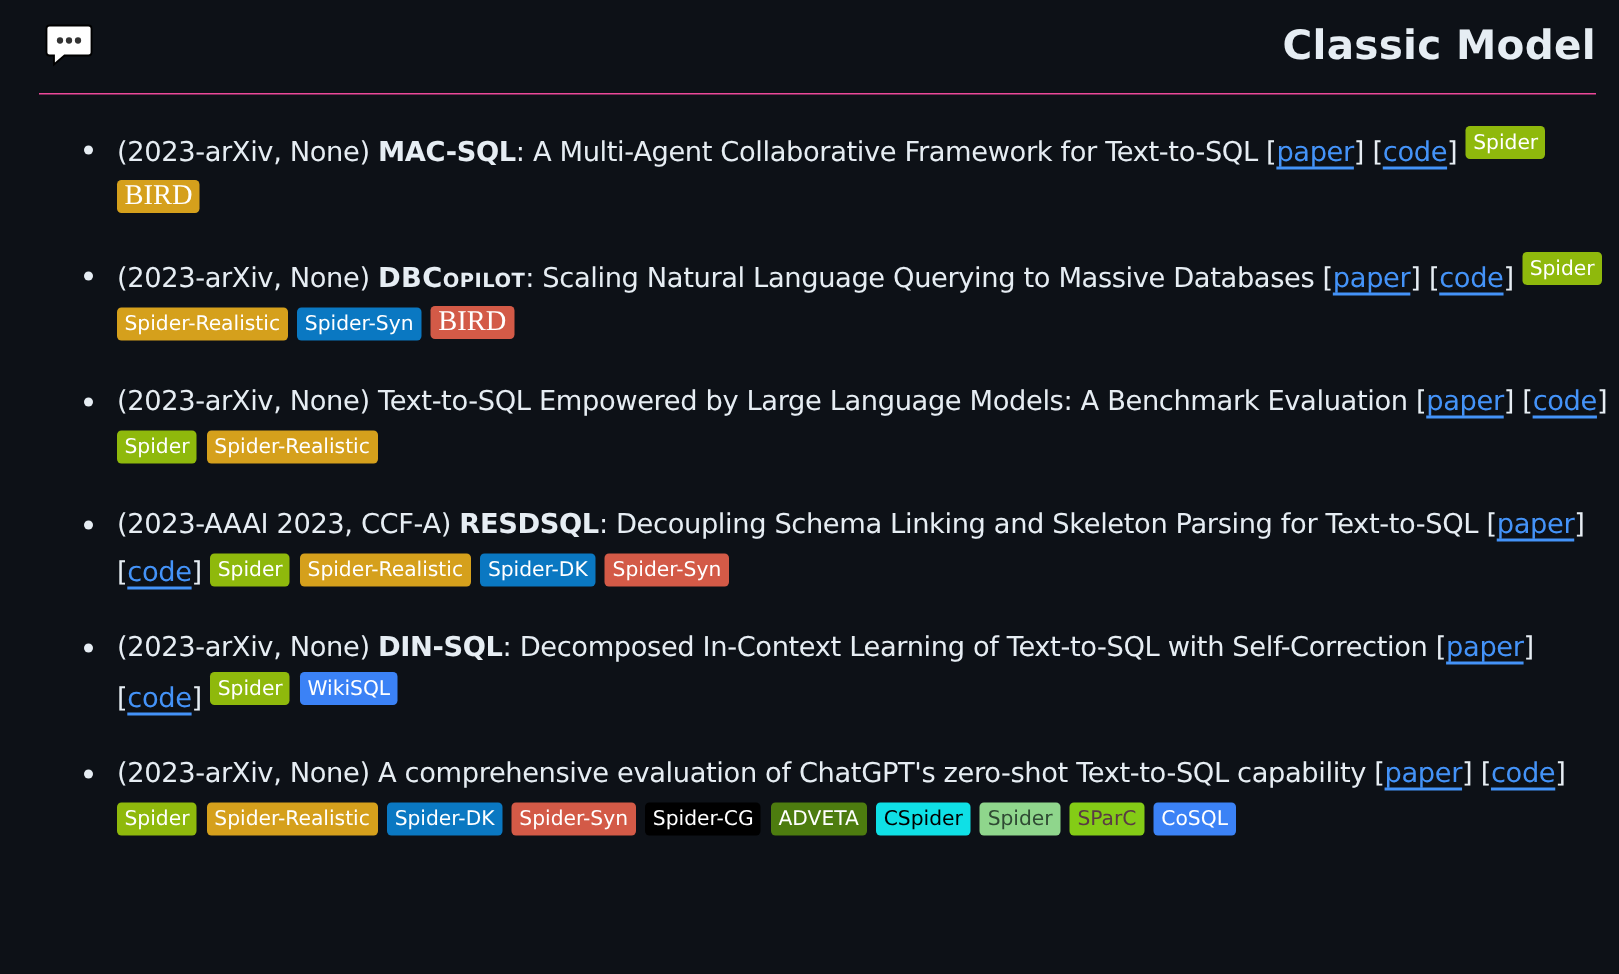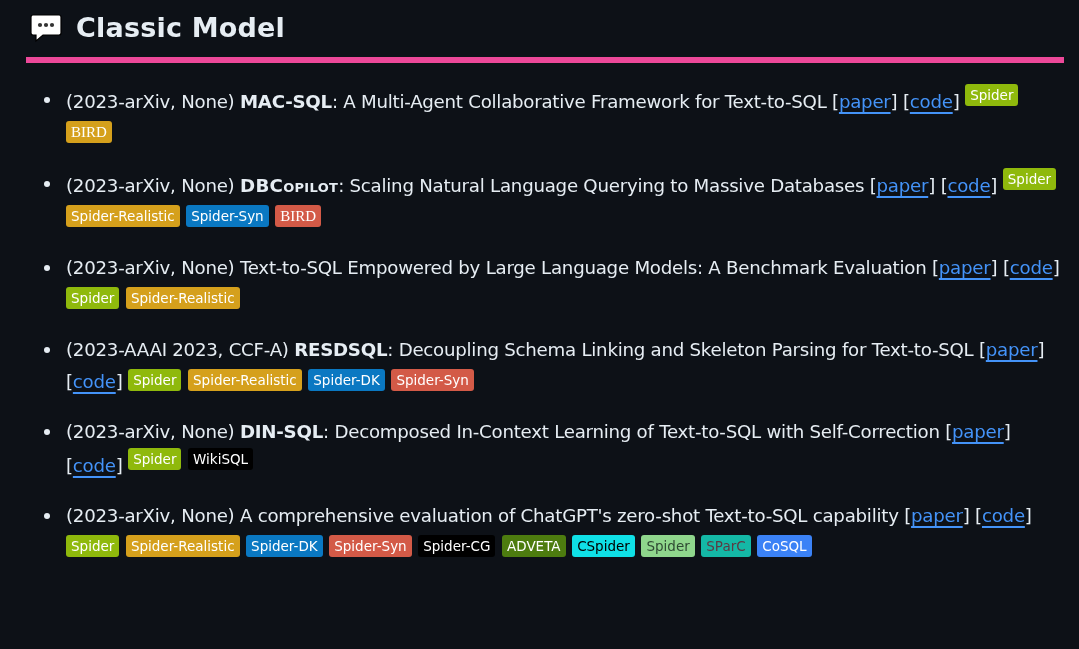--- a/index.html
+++ b/index.html
@@ -15,45 +15,46 @@
       color: #e6edf3;
     }
     .content {
       position: relative;
       padding: 0 15px 0 26px;
     }
     .heading {
       display: flex;
       align-items: center;
       height: 63px;
-      border-bottom: 6px solid #ec4899;
+      border-bottom: 1px solid #ec4899;
       margin-right: 0;
       width: 1038px;
       box-sizing: border-box;
+      justify-content: space-between;
     }
     .heading-icon {
       width: 32px;
       height: 30px;
       margin-left: 4px;
       margin-right: 14px;
       position: relative;
       top: -1px;
     }
     .heading-title {
       font-family: "DejaVu Sans", sans-serif;
       font-size: 27px;
       font-weight: 600;
       color: #e6edf3;
       letter-spacing: 0.2px;
       position: relative;
       top: -1px;
     }
     ul.papers {
       list-style: none;
-      margin: 0;
+      margin: 12px;
       padding: 0;
       margin-top: 21px;
     }
     li.paper {
       position: relative;
       padding-left: 40px;
       font-size: 18.2px;
       line-height: 32px;
       margin-bottom: 18px;
       width: 1000px;
@@ -93,21 +94,21 @@
       line-height: 22px;
       padding: 0 5px;
       border-radius: 3px;
       color: #ffffff;
       vertical-align: 3px;
       letter-spacing: 0;
       margin-right: 1px;
     }
     .badge.serif {
       font-family: "Liberation Serif", "DejaVu Serif", serif;
-      font-size: 15px;
+      font-size: 19px;
     }
     .badge.raised {
       vertical-align: 8px;
     }
   </style>
 </head>
 <body>
 
 <div class="content">
   <div class="heading">
@@ -151,31 +152,31 @@
       <span class="badge" style="background:#d5a01c">Spider-Realistic</span>
       <span class="badge" style="background:#0a78c2">Spider-DK</span>
       <span class="badge" style="background:#d35a47">Spider-Syn</span>
     </li>
 
 
     <li class="paper">
       <span>(2023-arXiv, None) </span><span class="title-bold">DIN-SQL</span><span>: Decomposed In-Context Learning of Text-to-SQL with Self-Correction </span><span class="bracket">[</span><a class="link" href="#">paper</a><span class="bracket">]</span><br>
       <span class="bracket">[</span><a class="link" href="#">code</a><span class="bracket">]</span>
       <span class="badge raised" style="background:#8fb90c">Spider</span>
-      <span class="badge raised" style="background:#000000">WikiSQL</span>
+      <span class="badge raised" style="background:#3b82f6">WikiSQL</span>
     </li>
 
     <li class="paper">
       <span>(2023-arXiv, None) </span><span>A comprehensive evaluation of ChatGPT's zero-shot Text-to-SQL capability </span><span class="bracket">[</span><a class="link" href="#">paper</a><span class="bracket">]</span> <span class="bracket">[</span><a class="link" href="#">code</a><span class="bracket">]</span><br>
       <span class="badge" style="background:#8fb90c">Spider</span>
       <span class="badge" style="background:#d5a01c">Spider-Realistic</span>
       <span class="badge" style="background:#0a78c2">Spider-DK</span>
       <span class="badge" style="background:#d35a47">Spider-Syn</span>
       <span class="badge" style="background:#000000">Spider-CG</span>
       <span class="badge" style="background:#4d7c0f">ADVETA</span>
       <span class="badge" style="background:#0fe0e6;color:#000000">CSpider</span>
       <span class="badge" style="background:#8fd68c;color:#2f4a33">Spider</span>
-      <span class="badge" style="background:#14b8a6;color:#5a3b44">SParC</span>
+      <span class="badge" style="background:#84cc16;color:#5a3b44">SParC</span>
       <span class="badge" style="background:#3b82f6">CoSQL</span>
     </li>
 
   </ul>
 </div>
 
 </body></html>

